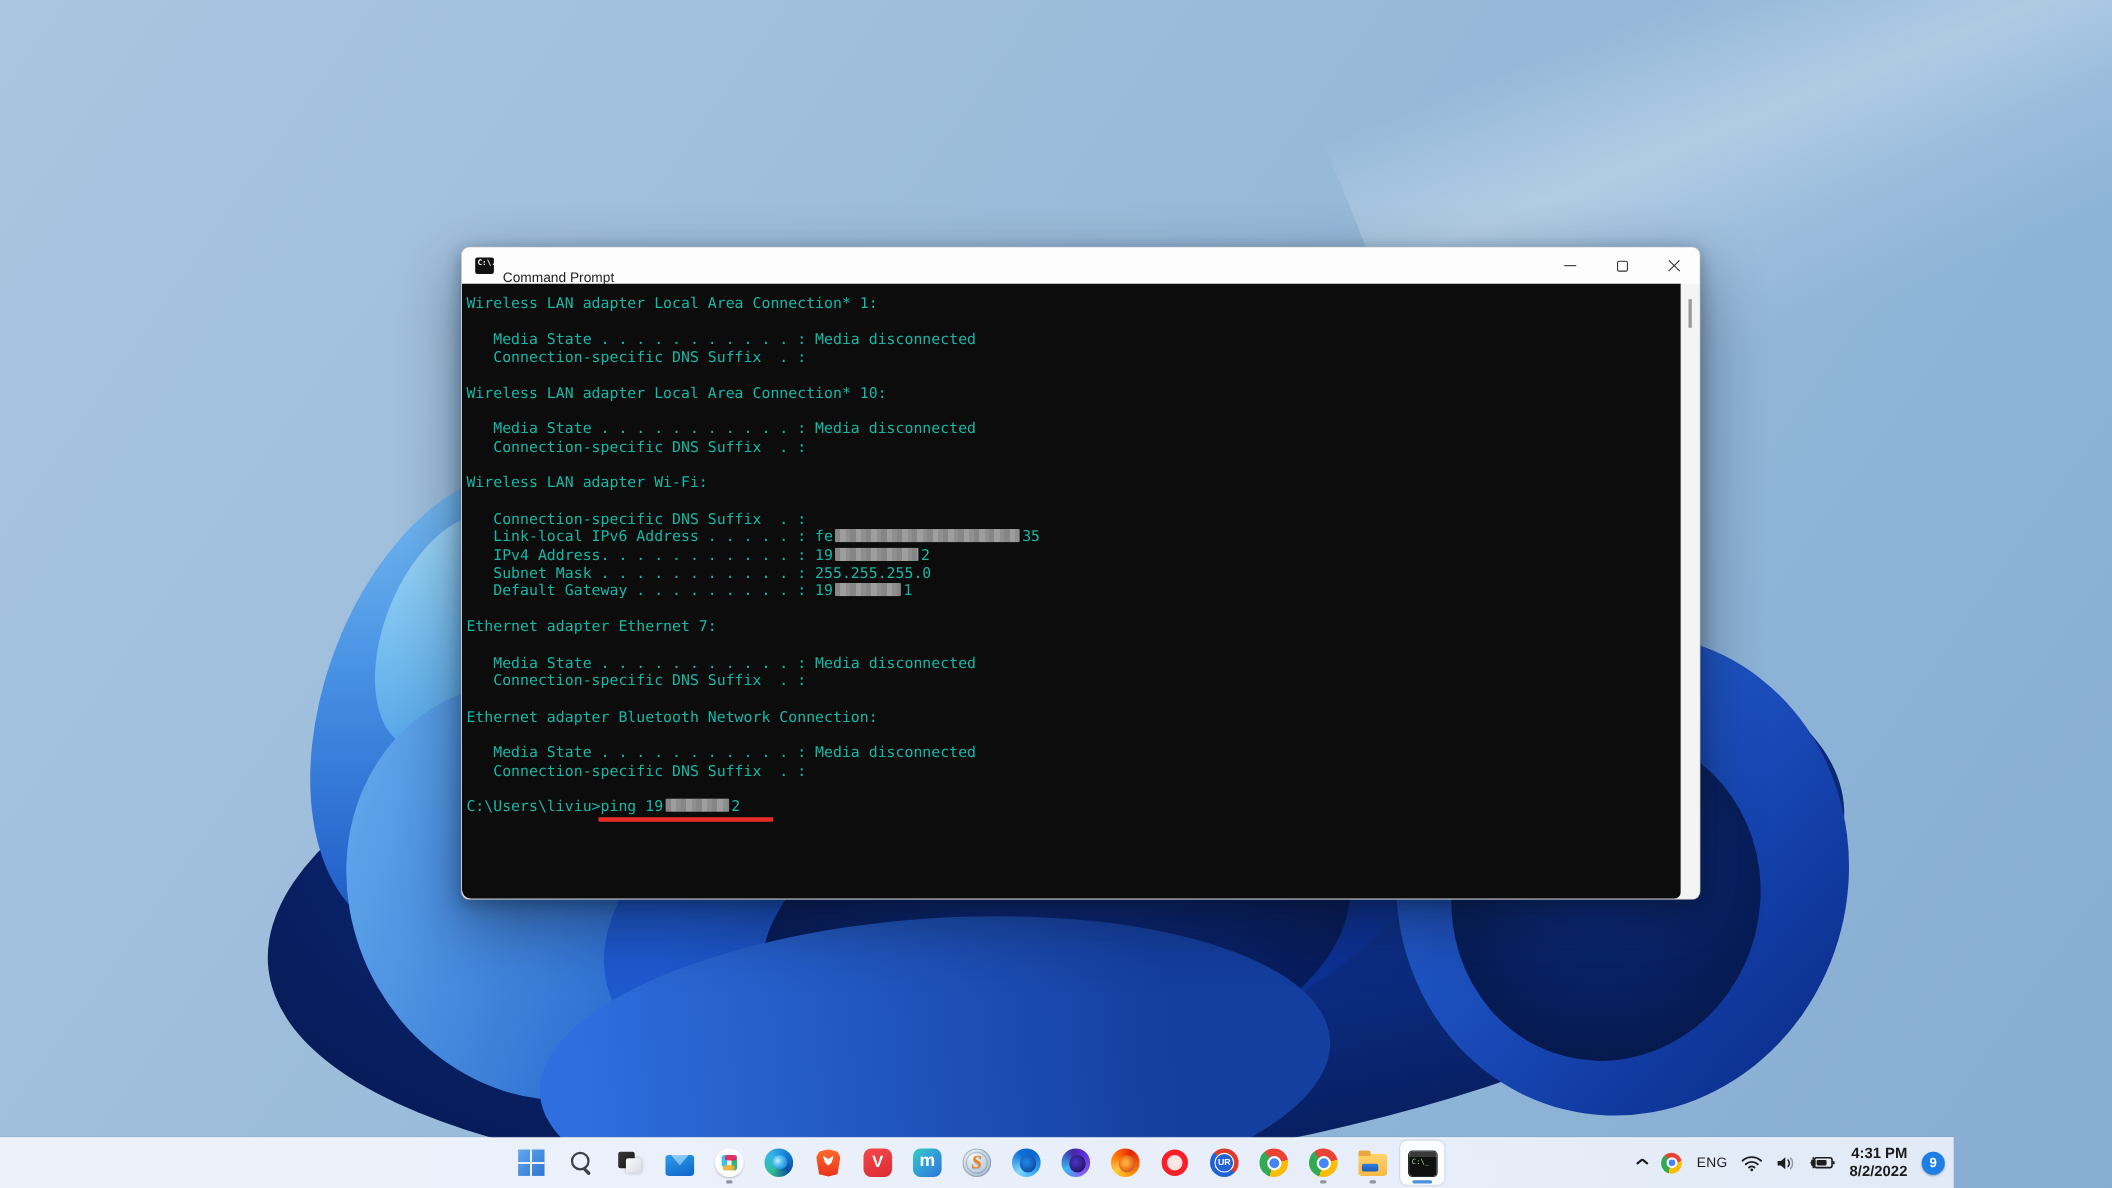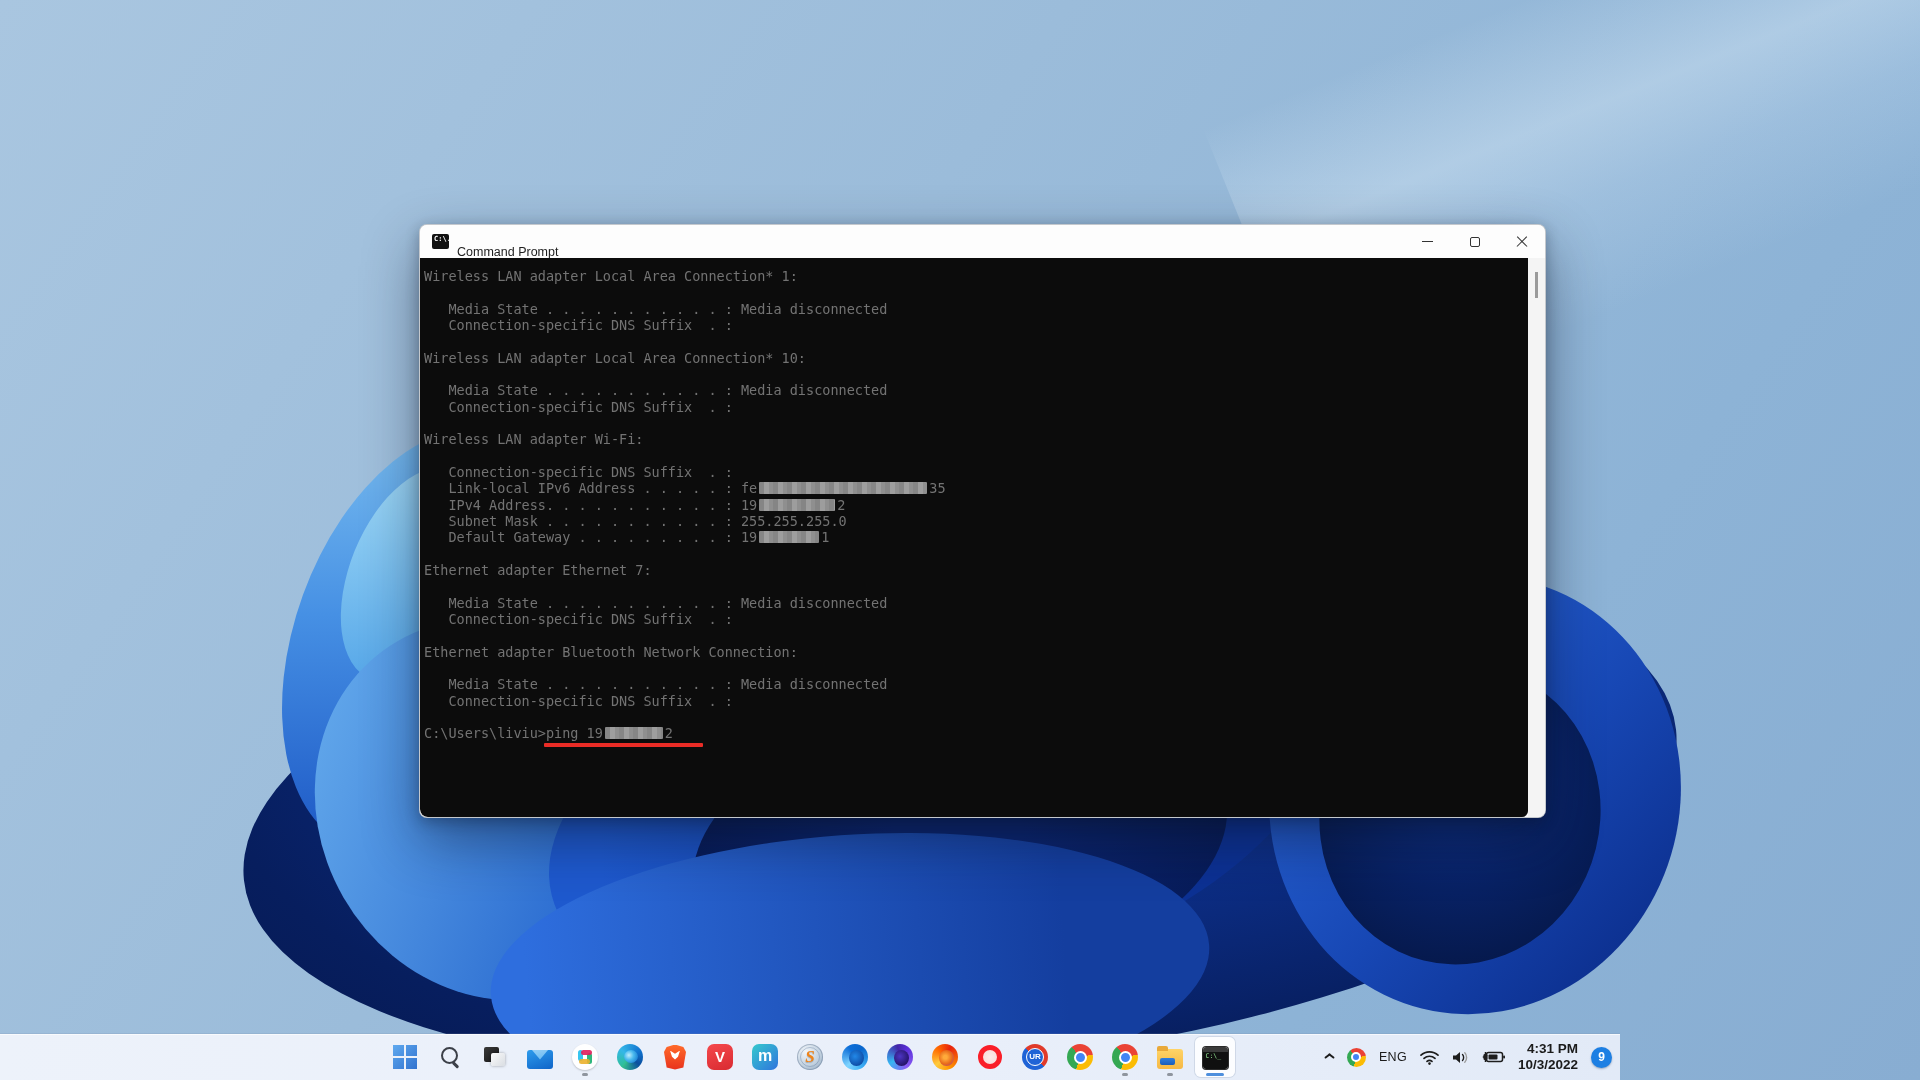--- a/index.html
+++ b/index.html
@@ -49,35 +49,35 @@
   .glyph-min { width:11px; height:1.4px; background:#333; }
   .glyph-max { width:10px; height:10px; border:1.4px solid #333; border-radius:2px; }
   .glyph-close { position:relative; width:12px; height:12px; }
   .glyph-close::before,.glyph-close::after { content:""; position:absolute; left:-1px; top:5px;
     width:14px; height:1.4px; background:#333; }
   .glyph-close::before { transform:rotate(45deg); } .glyph-close::after { transform:rotate(-45deg); }
 
   .window-body { flex:1; display:flex; min-height:0; }
   .terminal { flex:1; background:#0c0c0c; border-bottom-left-radius:8px; border-bottom-right-radius:6px;
     padding:10px 0 0 4px; overflow:hidden;
-    font-family:"DejaVu Sans Mono", monospace; font-size:13.5px; line-height:16.33px; color:#737373;
+    font-family:"DejaVu Sans Mono", monospace; font-size:13.5px; line-height:16.33px; color:#14b8a6;
     white-space:pre; }
   .term-line { height:16.33px; }
   .redact { display:inline-block; height:12px; border-radius:1px; vertical-align:baseline;
     margin:0 2px -1px 2px; opacity:.95; filter:blur(.6px);
     background:repeating-linear-gradient(90deg,#8d8d8d 0 5px,#a6a6a6 5px 10px,#979797 10px 14px),
                linear-gradient(#999,#999); }
   .uwrap { position:relative; }
   .uwrap::after { content:""; position:absolute; left:-2px; right:-30px; bottom:-6px; height:4px;
     background:#ea2c26; border-radius:1px; }
   .scroll-strip { flex:0 0 17px; background:#f4f4f4; position:relative; }
   .scroll-thumb { position:absolute; left:7px; top:14px; width:3px; height:26px; background:#9a9a9a; }
 
   
-  .taskbar { position:absolute; left:0; bottom:0; width:1620px; height:46px;
+  .taskbar { position:absolute; left:0; bottom:0; width:1776px; height:46px;
     background:linear-gradient(90deg,#edf2fa 0%,#e9effa 60%,#e2eaf7 100%);
     border-top:1px solid rgba(255,255,255,.65);
     box-shadow:0 -1px 0 rgba(120,140,170,.18); display:flex; align-items:center; }
   .tb-center { position:absolute; left:50%; transform:translateX(-50%); bottom:0; height:46px;
     display:flex; align-items:center; gap:5px; }
   .tb-btn { position:relative; width:40px; height:40px; border-radius:6px;
     display:flex; align-items:center; justify-content:center; cursor:pointer; }
   .tb-btn.active { background:rgba(255,255,255,.88); box-shadow:0 0 0 1px rgba(140,155,180,.25); }
   .pill { position:absolute; bottom:1px; left:50%; transform:translateX(-50%);
     width:6px; height:3px; border-radius:2px; background:#8f959e; }
@@ -326,18 +326,18 @@
         <svg width="23" height="14" viewBox="0 0 23 14">
           <rect x="4.5" y="2.5" width="16" height="9" rx="2" fill="none" stroke="#1d1d1d" stroke-width="1.5"></rect>
           <rect x="21.2" y="5.5" width="1.8" height="3" rx="0.8" fill="#1d1d1d"></rect>
           <rect x="6.5" y="4.5" width="9" height="5" rx="1" fill="#1d1d1d"></rect>
           <path d="M3.5 4 v-2 M3.5 12 v-2 M0.8 7 h3" fill="none" stroke="#1d1d1d" stroke-width="1.5"></path>
           <rect x="1.5" y="4" width="4" height="6" rx="1.2" fill="#1d1d1d"></rect>
         </svg>
       </div>
       <div class="clock">
         <div>4:31 PM</div>
-        <div>10/3/2022</div>
+        <div>8/2/2022</div>
       </div>
       <div class="badge">9</div>
     </div>
   </div>
 </div>
 
 </body></html>

